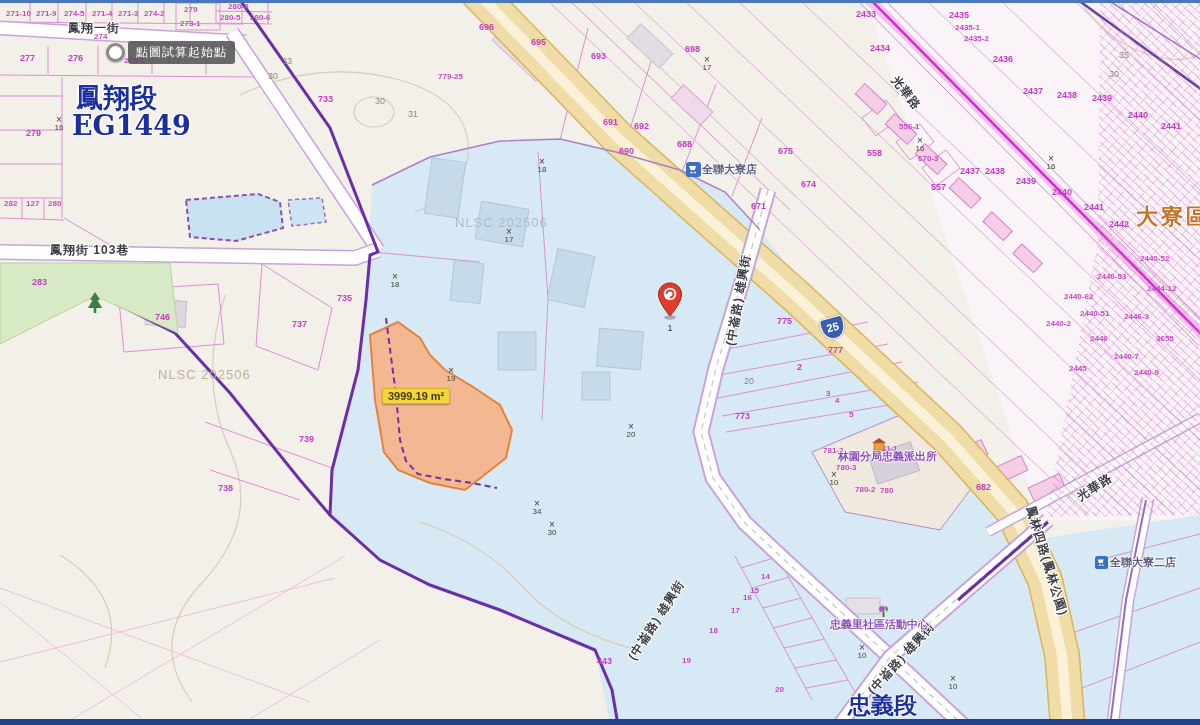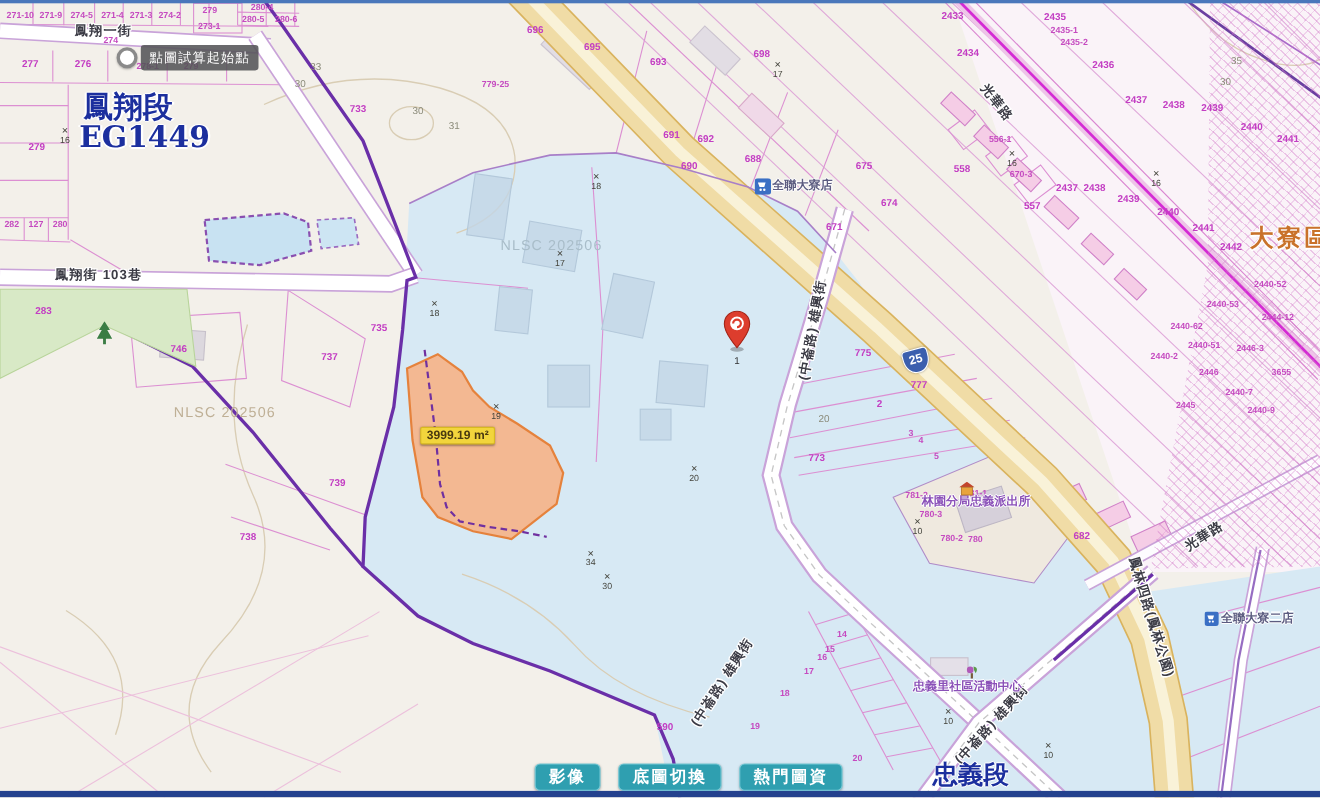--- a/index.html
+++ b/index.html
@@ -257,21 +257,21 @@
       <span class="lbl p2" style="left: 26px; top: 200px;">127</span>
       <span class="lbl p2" style="left: 48px; top: 200px;">280</span>
       <span class="lbl p" style="left: 26px; top: 129px;">279</span>
       <span class="lbl p" style="left: 32px; top: 278px;">283</span>
       <span class="lbl p" style="left: 155px; top: 313px;">746</span>
       <span class="lbl p" style="left: 318px; top: 95px;">733</span>
       <span class="lbl p" style="left: 337px; top: 294px;">735</span>
       <span class="lbl p" style="left: 292px; top: 320px;">737</span>
       <span class="lbl p" style="left: 299px; top: 435px;">739</span>
       <span class="lbl p" style="left: 218px; top: 484px;">738</span>
-      <span class="lbl p" style="left: 597px; top: 657px;">590</span>
+      <span class="lbl p" style="left: 597px; top: 657px;">443</span>
       <span class="lbl p2" style="left: 438px; top: 73px;">779-25</span>
       <span class="lbl p" style="left: 479px; top: 23px;">696</span>
       <span class="lbl p" style="left: 531px; top: 38px;">695</span>
       <span class="lbl p" style="left: 591px; top: 52px;">693</span>
       <span class="lbl p" style="left: 685px; top: 45px;">698</span>
       <span class="lbl p" style="left: 589px; top: 118px; margin-left: 14px;">691</span>
       <span class="lbl p" style="left: 634px; top: 122px;">692</span>
       <span class="lbl p" style="left: 619px; top: 147px;">690</span>
       <span class="lbl p" style="left: 677px; top: 140px;">688</span>
       <span class="lbl p" style="left: 778px; top: 147px;">675</span>
@@ -452,21 +452,16 @@
   <div class="shield">25</div>
 
   <svg class="pin" viewBox="0 0 26 40">
     <ellipse cx="13" cy="35.5" rx="6" ry="2.2" fill="rgba(60,60,60,.35)"></ellipse>
     <path d="M13,1 C6.4,1 1.5,6 1.5,12.5 C1.5,21 13,34 13,34 C13,34 24.5,21 24.5,12.5 C24.5,6 19.6,1 13,1 Z" fill="#dd3d2d" stroke="#a32417" stroke-width="1"></path>
     <circle cx="13" cy="12" r="6.2" fill="#fff"></circle>
     <path d="M9.5,12 a3.5,3.5 0 1 1 3.5,3.5" stroke="#dd3d2d" stroke-width="2" fill="none"></path>
   </svg>
   <div class="pinnum">1</div>
 
-  <div class="toolbar" id="toolbar">
-      <button class="tbtn">影像</button>
-      <button class="tbtn">底圖切換</button>
-      <button class="tbtn">熱門圖資</button>
-    </div>
 
   <div class="topline"></div>
   <div class="bottombar"></div>
 </div>
 
 </body></html>

